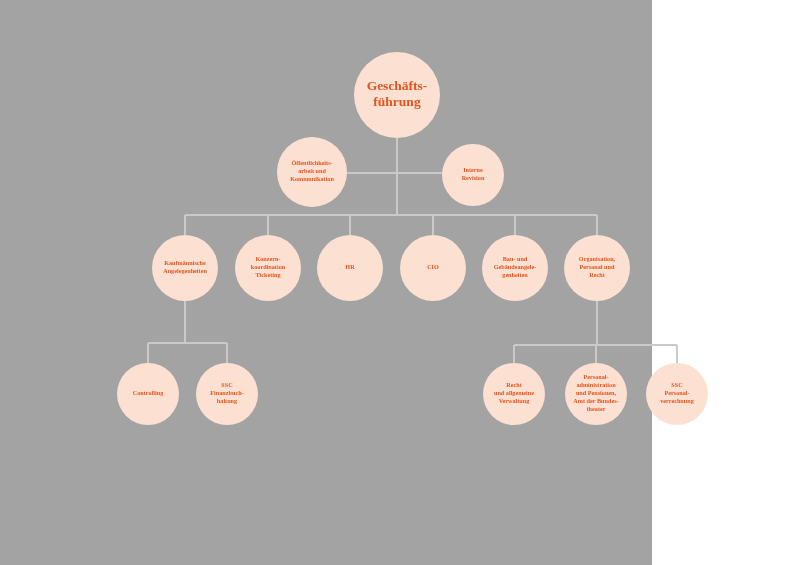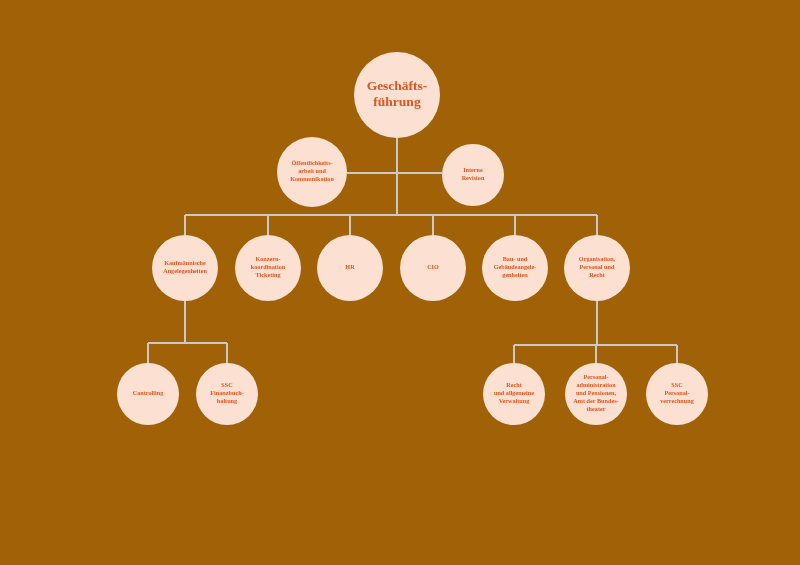--- a/index.html
+++ b/index.html
@@ -8,23 +8,23 @@
     background: #ffffff;
   }
   body {
     width: 800px;
     height: 565px;
     overflow: hidden;
     font-family: "Liberation Serif", "DejaVu Serif", serif;
   }
   #chart-root {
     position: relative;
-    width: 800px;
+    width: 652px;
     height: 565px;
-    background: #a16207;
+    background: #a3a3a3;
   }
   svg#org-svg {
     display: block;
     width: 800px;
     height: 565px;
   }
   .connector {
     stroke: #c9c9c9;
     stroke-width: 1.4;
     fill: none;

